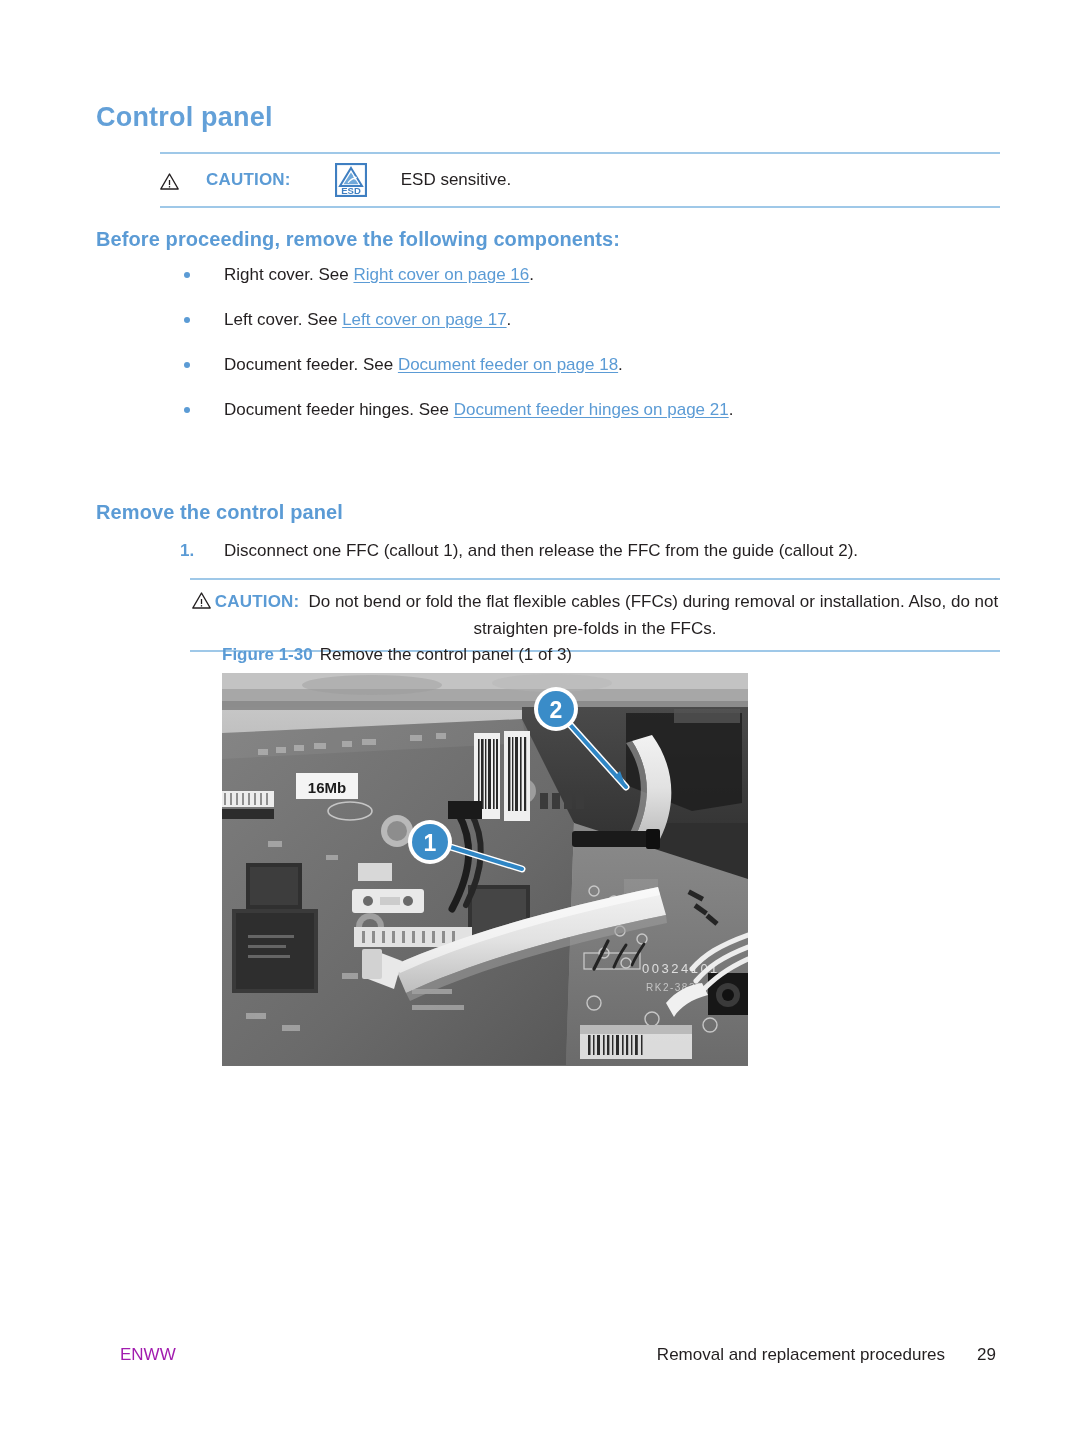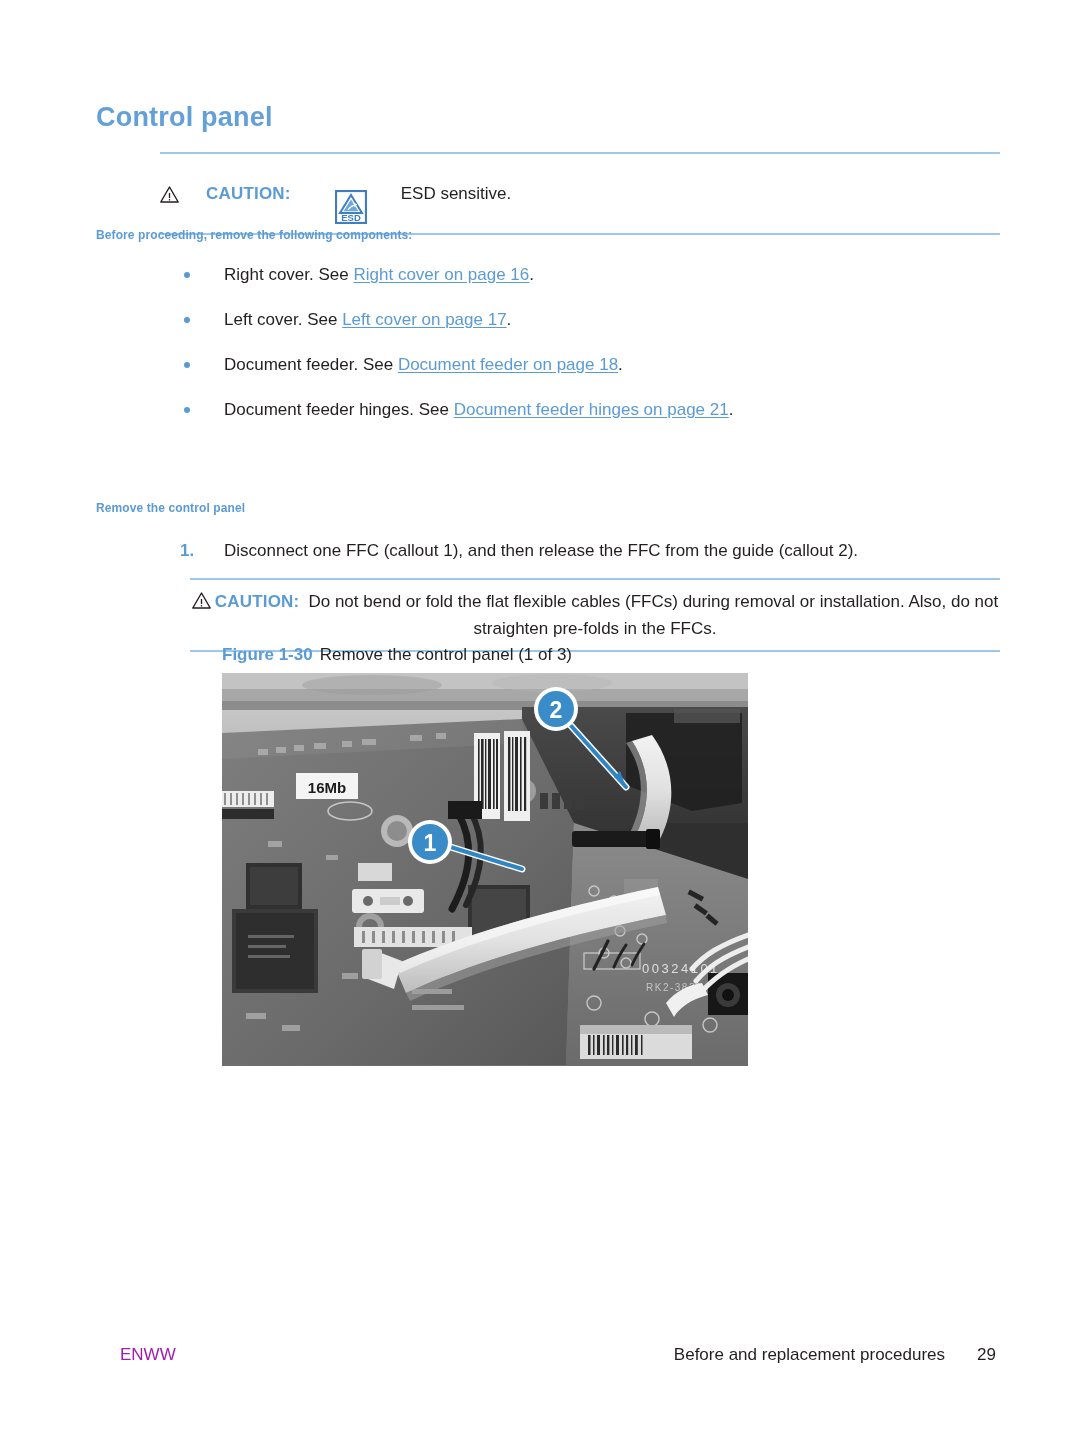--- a/index.html
+++ b/index.html
@@ -63,32 +63,31 @@
     color: #5b9bd5;
     letter-spacing: .2px;
     white-space: nowrap;
   }
   .esd-badge {
     width: 32px;
     height: 34px;
     flex: 0 0 auto;
     margin-left: 22px;
     margin-right: 12px;
-    margin-top: 27px;
   }
   .note-text {
     font-size: 17px;
     color: #231f20;
     white-space: nowrap;
   }
 
   
   .h2 {
     position: absolute;
-    font-size: 12px;
+    font-size: 20px;
     font-weight: bold;
     color: #5b9bd5;
     letter-spacing: .1px;
     white-space: nowrap;
   }
   .h2-before { left: 96px; top: 228px; }
   .h2-remove { left: 96px; top: 501px; }
 
   
   .bullets {
@@ -527,16 +526,16 @@
       <g>
         <circle cx="208" cy="169" r="22" fill="#ffffff"></circle>
         <circle cx="208" cy="169" r="18" fill="#3a8cc8"></circle>
         <text x="208" y="178" font-family="'Liberation Sans', sans-serif" font-size="23" font-weight="bold" fill="#ffffff" text-anchor="middle">1</text>
       </g>
     </svg>
   </div>
 
   <div class="footer-left">ENWW</div>
   <div class="footer-right">
-    <span>Before and replacement procedures</span><span class="pg">29</span>
+    <span>Removal and replacement procedures</span><span class="pg">29</span>
   </div>
 
 </div>
 
 </body></html>

